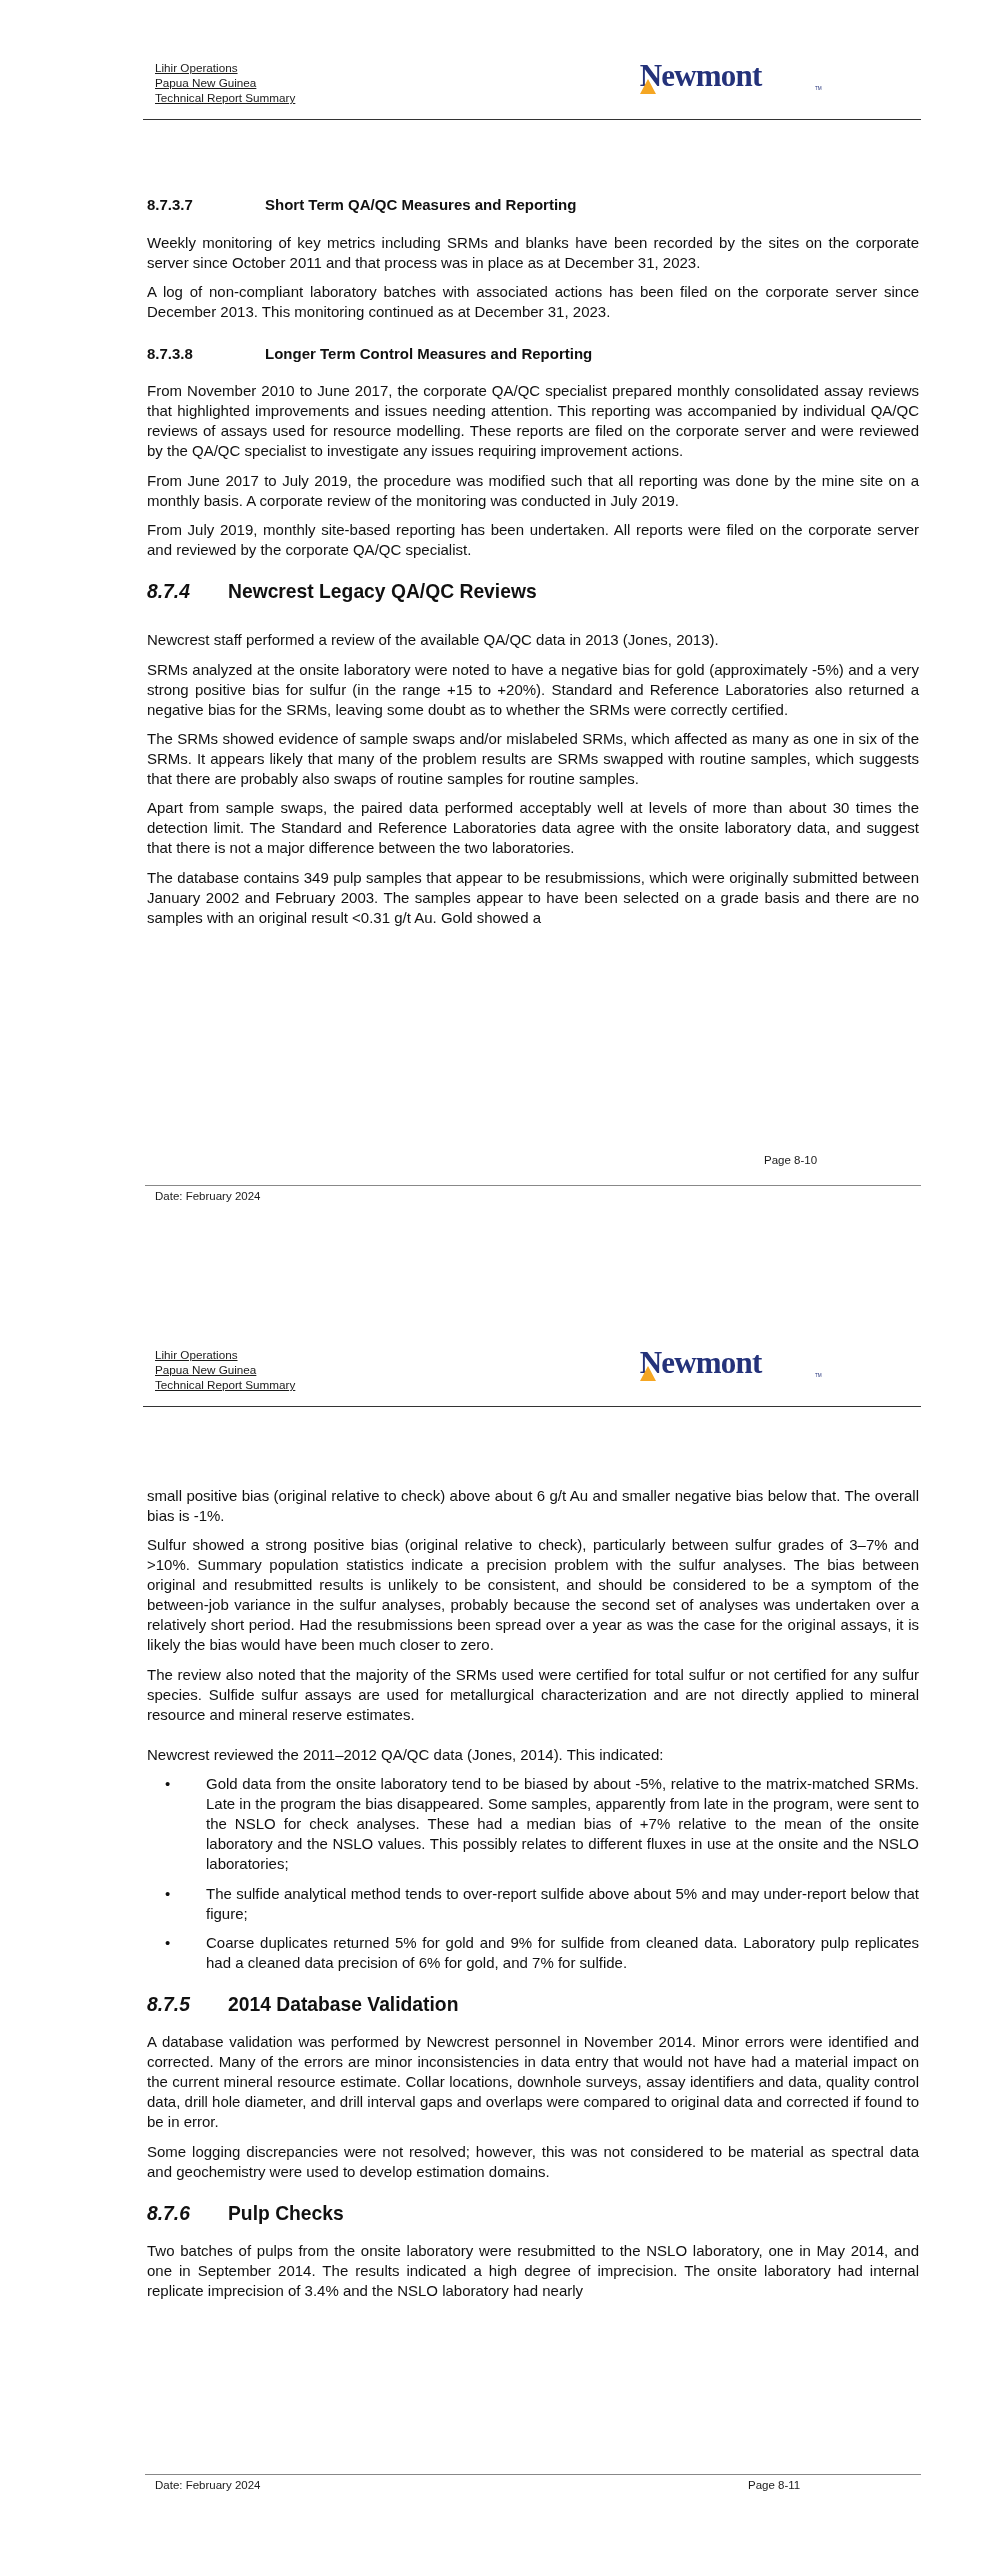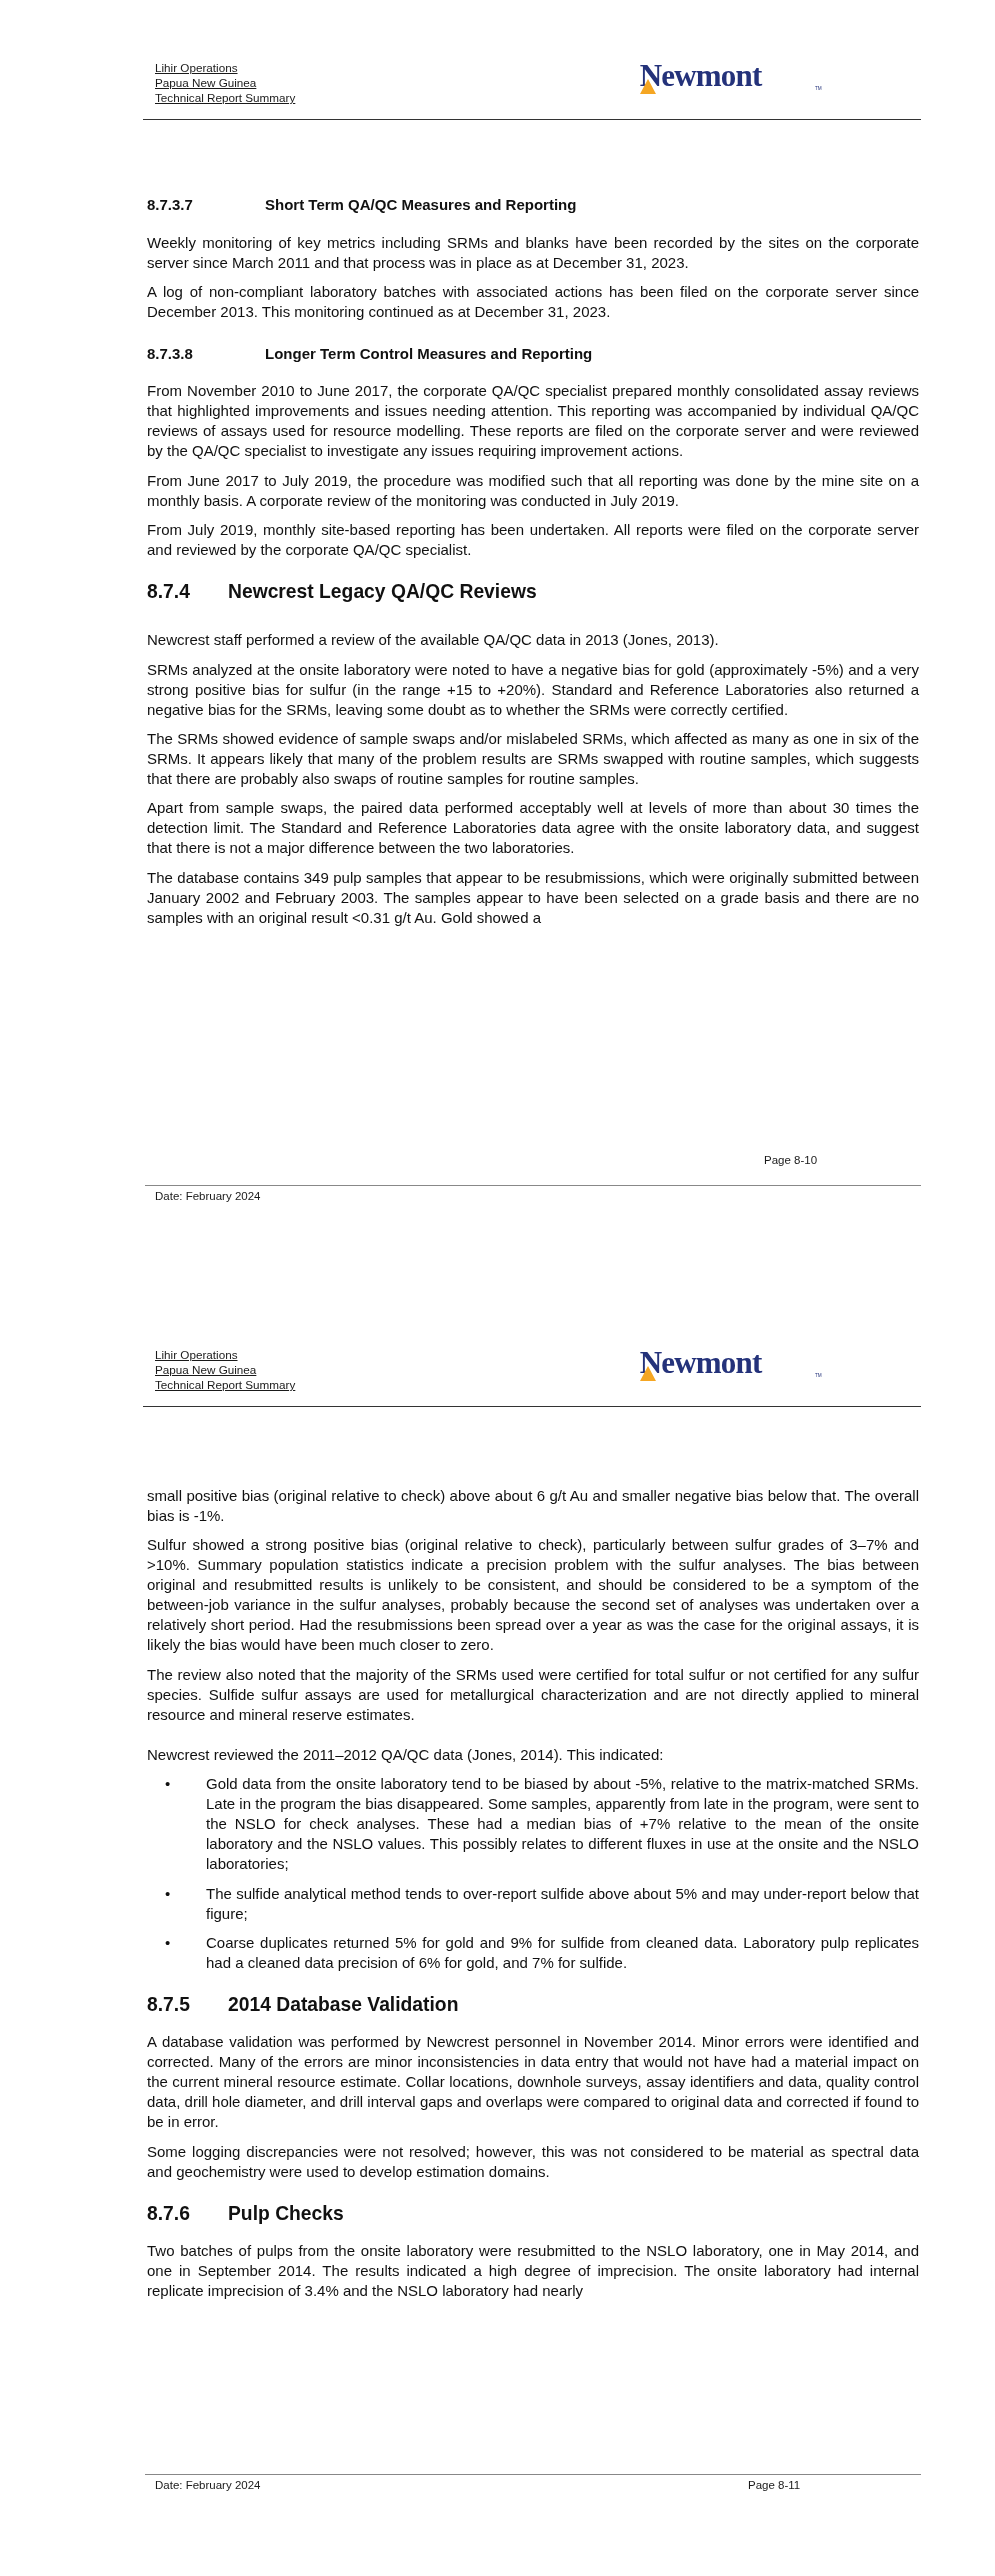--- a/index.html
+++ b/index.html
@@ -84,21 +84,21 @@
     h2, h3 {
       margin: 0;
       font-weight: bold;
       color: #111;
       white-space: nowrap;
     }
     .h-num { display: inline-block; }
     h3.h4level { font-size: 15px; line-height: 24.5px; }
     h3.h4level .h-num { width: 118px; }
     h2.h3level { font-size: 19.3px; line-height: 24.5px; }
-    h2.h3level .h-num { width: 81px; }
+    h2.h3level .h-num { width: 81px; font-style: italic; }
 
     p {
       margin: 0;
       font-size: 15px;
       line-height: 20px;
       text-align: justify;
     }
 
     ul.bullets {
       list-style: none;
@@ -145,21 +145,21 @@
   <div class="logo">
     <span class="logo-text">Newmont</span>
     <span class="logo-tri"></span>
     <span class="logo-tm">TM</span>
   </div>
   <div class="hdr-rule"></div>
 
   <div class="content p1-content">
     <section>
       <h3 class="h4level"><span class="h-num">8.7.3.7</span><span>Short Term QA/QC Measures and Reporting</span></h3>
-      <p style="margin-top:15px;">Weekly monitoring of key metrics including SRMs and blanks have been recorded by the sites on the corporate server since March 2011 and that process was in place as at December 31, 2023.</p>
+      <p style="margin-top:15px;">Weekly monitoring of key metrics including SRMs and blanks have been recorded by the sites on the corporate server since October 2011 and that process was in place as at December 31, 2023.</p>
       <p style="margin-top:9.4px;">A log of non-compliant laboratory batches with associated actions has been filed on the corporate server since December 2013.  This monitoring continued as at December 31, 2023.</p>
     </section>
 
     <section style="margin-top:20px;">
       <h3 class="h4level"><span class="h-num">8.7.3.8</span><span>Longer Term Control Measures and Reporting</span></h3>
       <p style="margin-top:15px;">From November 2010 to June 2017, the corporate QA/QC specialist prepared monthly consolidated assay reviews that highlighted improvements and issues needing attention. This reporting was accompanied by individual QA/QC reviews of assays used for resource modelling. These reports are filed on the corporate server and were reviewed by the QA/QC specialist to investigate any issues requiring improvement actions.</p>
       <p style="margin-top:9.4px;">From June 2017 to July 2019, the procedure was modified such that all reporting was done by the mine site on a monthly basis.  A corporate review of the monitoring was conducted in July 2019.</p>
       <p style="margin-top:9.4px;">From July 2019, monthly site-based reporting has been undertaken.  All reports were filed on the corporate server and reviewed by the corporate QA/QC specialist.</p>
     </section>
 

